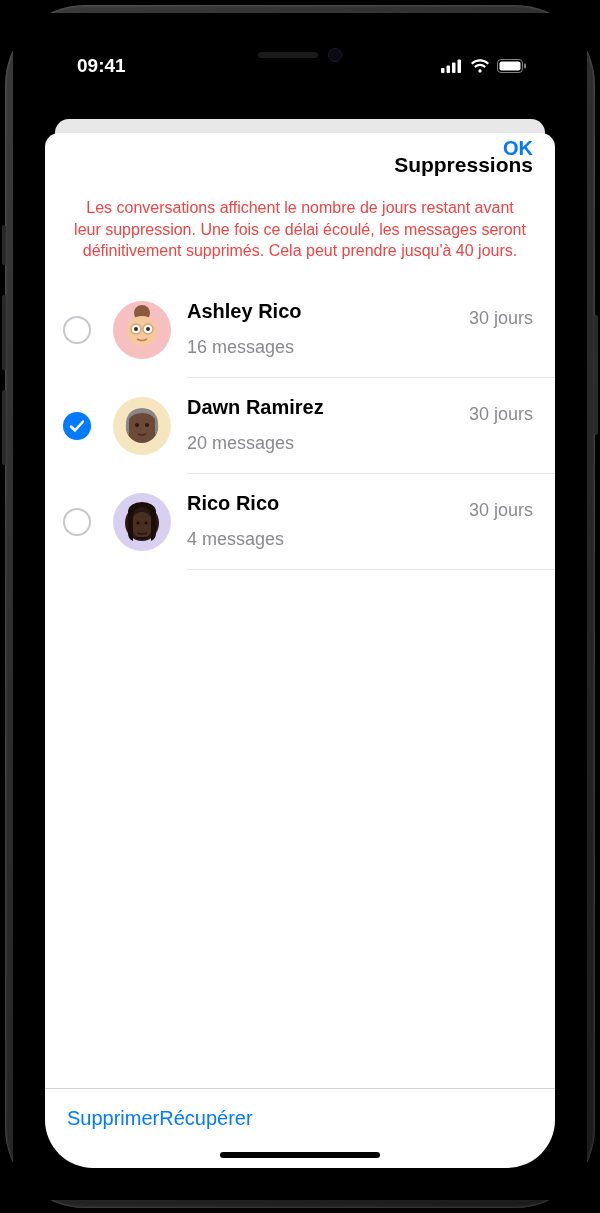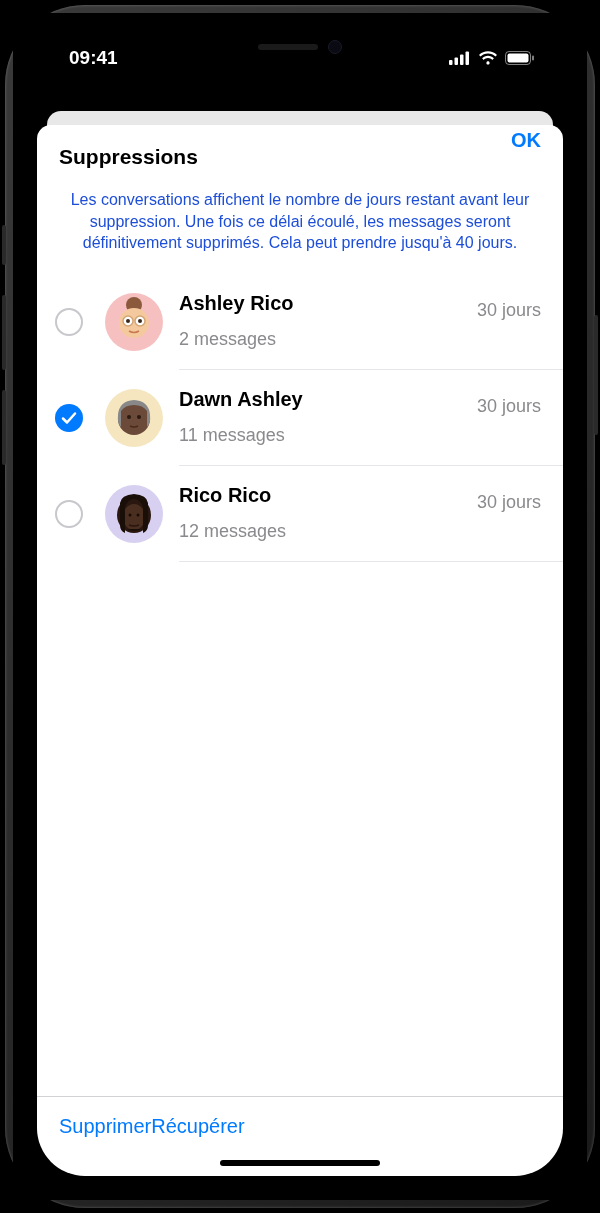--- a/index.html
+++ b/index.html
@@ -24,21 +24,21 @@
       border-radius: 80px;
       padding: 8px;
       position: relative;
       box-shadow: inset 0 0 3px rgba(255,255,255,0.3);
     }
     .phone-inner {
       width: 100%;
       height: 100%;
       background: #000;
       border-radius: 16px;
-      padding: 16px;
+      padding: 24px;
       position: relative;
     }
     .side-button {
       position: absolute;
       background: #2a2a2a;
       border-radius: 2px;
     }
     .side-button.left1 { left: -3px; top: 220px; width: 4px; height: 40px; }
     .side-button.left2 { left: -3px; top: 290px; width: 4px; height: 75px; }
     .side-button.left3 { left: -3px; top: 385px; width: 4px; height: 75px; }
@@ -124,41 +124,41 @@
       background: #fff;
       border-radius: 14px 14px 48px 48px;
       z-index: 10;
       display: flex;
       flex-direction: column;
       overflow: hidden;
     }
     .sheet-header {
       position: relative;
       padding: 20px 22px 14px 22px;
-      text-align: left;
+      text-align: right;
     }
     .sheet-title {
       font-size: 21px;
       font-weight: 700;
       color: #000;
     }
     .done-button {
       position: absolute;
       right: 22px;
       top: 4px;
       font-size: 20px;
       font-weight: 600;
       color: #007AFF;
       cursor: pointer;
     }
     .description {
       padding: 6px 28px 20px 28px;
       font-size: 16px;
       line-height: 1.35;
-      color: #1d4ed8;
+      color: #ef4444;
       text-align: center;
     }
     .list {
       flex: 1;
       padding-left: 18px;
     }
     .row {
       display: flex;
       align-items: center;
       min-height: 96px;
@@ -304,21 +304,21 @@
                 <circle cx="23" cy="28" r="5" fill="#fff" stroke="#d4a574" stroke-width="1.5"></circle>
                 <circle cx="35" cy="28" r="5" fill="#fff" stroke="#d4a574" stroke-width="1.5"></circle>
                 <circle cx="23" cy="28" r="2" fill="#3a2a1a"></circle>
                 <circle cx="35" cy="28" r="2" fill="#3a2a1a"></circle>
                 <path d="M24 38 Q29 41 34 38" stroke="#c97850" stroke-width="1.5" fill="none"></path>
               </svg>
             </div>
             <div class="row-content">
               <div class="row-text">
                 <div class="row-name">Ashley Rico</div>
-                <div class="row-sub">2 messages</div>
+                <div class="row-sub">16 messages</div>
               </div>
               <div class="row-days">30 jours</div>
             </div>
           </div>
 
           <div class="row">
             <div class="row-select checked">
               <svg width="16" height="16" viewBox="0 0 16 16">
                   <path d="M2 8.5 L6 12.5 L14 3.5" stroke="#fff" stroke-width="2.5" fill="none" stroke-linecap="round" stroke-linejoin="round"></path>
                 </svg>
@@ -327,22 +327,22 @@
               <svg width="58" height="58" viewBox="0 0 58 58">
                 <circle cx="29" cy="30" r="16" fill="#6b4a3a"></circle>
                 <path d="M13 26 Q14 12 29 11 Q44 12 45 26 Q46 34 42 38 L42 22 Q38 16 29 16 Q20 16 16 22 L16 38 Q12 34 13 26" fill="#888"></path>
                 <circle cx="24" cy="28" r="2" fill="#2a1a10"></circle>
                 <circle cx="34" cy="28" r="2" fill="#2a1a10"></circle>
                 <path d="M25 37 Q29 39 33 37" stroke="#4a2a1a" stroke-width="1.5" fill="none"></path>
               </svg>
             </div>
             <div class="row-content">
               <div class="row-text">
-                <div class="row-name">Dawn Ashley</div>
-                <div class="row-sub">11 messages</div>
+                <div class="row-name">Dawn Ramirez</div>
+                <div class="row-sub">20 messages</div>
               </div>
               <div class="row-days">30 jours</div>
             </div>
           </div>
 
           <div class="row">
             <div class="row-select unchecked"></div>
             <div class="avatar" style="background:#d8d0f0">
               <svg width="58" height="58" viewBox="0 0 58 58">
                 <ellipse cx="29" cy="30" rx="17" ry="18" fill="#2a1810"></ellipse>
@@ -350,21 +350,21 @@
                 <path d="M15 18 Q16 10 29 9 Q42 10 43 18 L43 40 Q43 46 38 48 L38 22 Q35 14 29 14 Q23 14 20 22 L20 48 Q15 46 15 40 Z" fill="#1a0f08"></path>
                 <circle cx="25" cy="30" r="1.5" fill="#1a0a05"></circle>
                 <circle cx="33" cy="30" r="1.5" fill="#1a0a05"></circle>
                 <path d="M24 40 Q29 42 34 40" stroke="#2a1510" stroke-width="1.5" fill="none"></path>
                 <path d="M22 44 Q29 48 36 44" fill="#1a0f08"></path>
               </svg>
             </div>
             <div class="row-content">
               <div class="row-text">
                 <div class="row-name">Rico Rico</div>
-                <div class="row-sub">12 messages</div>
+                <div class="row-sub">4 messages</div>
               </div>
               <div class="row-days">30 jours</div>
             </div>
           </div>
 
         </div>
 
         <div class="toolbar">
           <div class="toolbar-btn">Supprimer</div>
           <div class="toolbar-btn">Récupérer</div>

